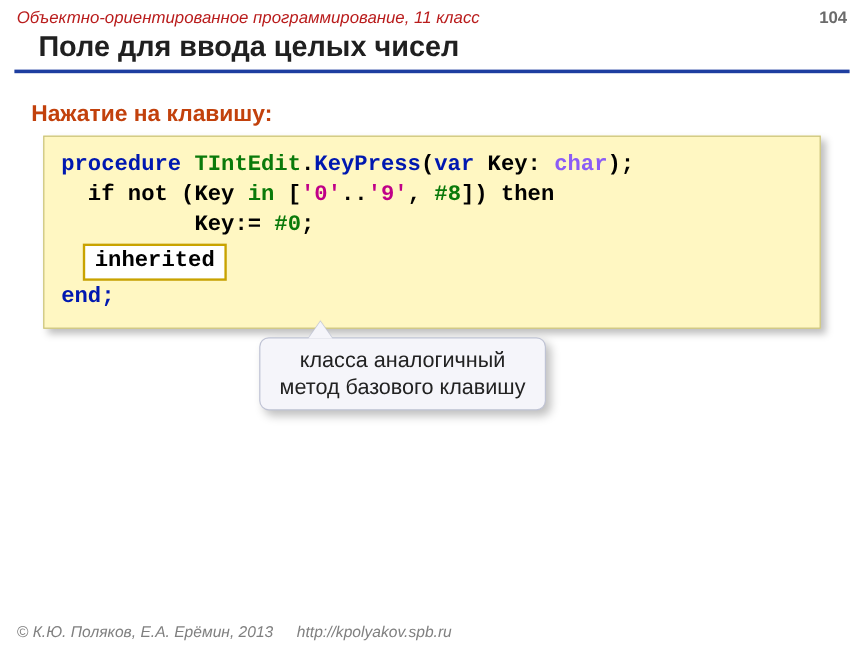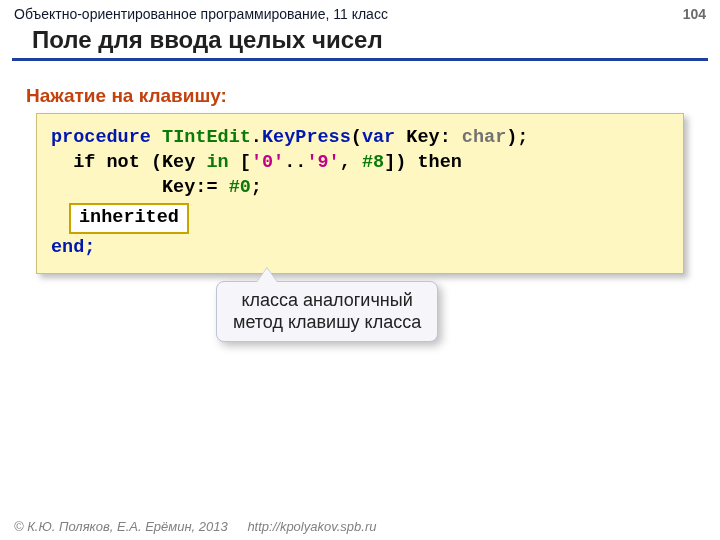--- a/index.html
+++ b/index.html
@@ -1,29 +1,29 @@
 <!DOCTYPE html>
 <html><head>
 <meta charset="utf-8">
 <style>
   * { margin: 0; padding: 0; box-sizing: border-box; }
   html, body { width: 720px; height: 540px; font-family: Arial, sans-serif; background: #fff; overflow: hidden; }
   .slide { width: 720px; height: 540px; position: relative; }
   .header-bar { padding: 6px 14px 2px 14px; display: flex; justify-content: space-between; align-items: center; }
-  .header-subject { color: #0f172a; font-size: 14px; }
+  .header-subject { color: #b91c1c; font-style: italic; font-size: 14px; }
   .page-num { color: #6b6b6b; font-size: 14px; font-weight: bold; }
   .title { color: #202020; font-size: 24px; font-weight: bold; padding: 2px 20px 4px 20px; border-bottom: 3px solid #1e3ea0; margin: 0 12px 0 12px; }
   .sub { color: #c2410c; font-size: 19px; font-weight: bold; padding: 24px 26px 6px 26px; }
   .codewrap { margin: 0 36px; position: relative; }
   .codebox { background: #fff7c2; border: 1px solid #c9c179; padding: 12px 14px 12px 14px; font-family: "Courier New", monospace; font-size: 18.5px; font-weight: bold; line-height: 1.35; box-shadow: 4px 4px 6px rgba(0,0,0,0.25); color: #000; }
   .kw-proc { color: #0018b0; }
   .kw-class { color: #0a7a0a; }
   .kw-method { color: #0018b0; }
   .kw-var { color: #0018b0; }
-  .kw-type { color: #737373; }
+  .kw-type { color: #8b5cf6; }
   .kw-begin { color: #0018b0; }
   .kw-in { color: #0a7a0a; }
   .lit { color: #c00088; }
   .hash { color: #0a7a0a; }
   .inherited-box { display: inline-block; background: #fff; border: 2px solid #c9a300; padding: 1px 8px; margin-left: 18px; font-family: "Courier New", monospace; font-weight: bold; color: #000; text-align: right; }
   .callout { position: absolute; top: 168px; left: 180px; background: #f5f5fa; border: 1px solid #bfc3d4; border-radius: 8px; padding: 8px 16px; font-size: 18px; color: #222; box-shadow: 4px 4px 8px rgba(0,0,0,0.25); text-align: center; line-height: 1.2; }
   .callout::before { content: ""; position: absolute; top: -14px; left: 40px; border-left: 10px solid transparent; border-right: 10px solid transparent; border-bottom: 14px solid #f5f5fa; filter: drop-shadow(0 -1px 0 #bfc3d4); }
   .footer { position: absolute; bottom: 6px; left: 14px; font-size: 13px; color: #808080; font-style: italic; }
   .footer .url { margin-left: 16px; color: #808080; text-align: center; }
 </style>
@@ -44,21 +44,21 @@
     <div><span class="kw-proc">procedure</span> <span class="kw-class">TIntEdit</span><span>.</span><span class="kw-method">KeyPress</span><span>(</span><span class="kw-var">var</span><span> Key: </span><span class="kw-type">char</span><span>);</span></div>
     <div style="white-space: pre;"><span>  if not (Key </span><span class="kw-in">in</span><span> [</span><span class="lit">'0'</span><span>..</span><span class="lit">'9'</span><span>, </span><span class="hash">#8</span><span>]) then</span></div>
     <div style="white-space: pre;"><span>          Key:= </span><span class="hash">#0</span><span>;</span></div>
     <div style="padding:2px 0;">
       <span class="inherited-box">inherited</span>
     </div>
     <div><span class="kw-begin">end;</span></div>
   </div>
   <div class="callout">
     <div>класса аналогичный</div>
-    <div>метод клавишу класса</div>
+    <div>метод базового клавишу</div>
   </div>
 </div>
 
 <div class="footer">
   <span>© К.Ю. Поляков, Е.А. Ерёмин, 2013</span>
   <span class="url">http://kpolyakov.spb.ru</span>
 </div>
 
 </div>
 

